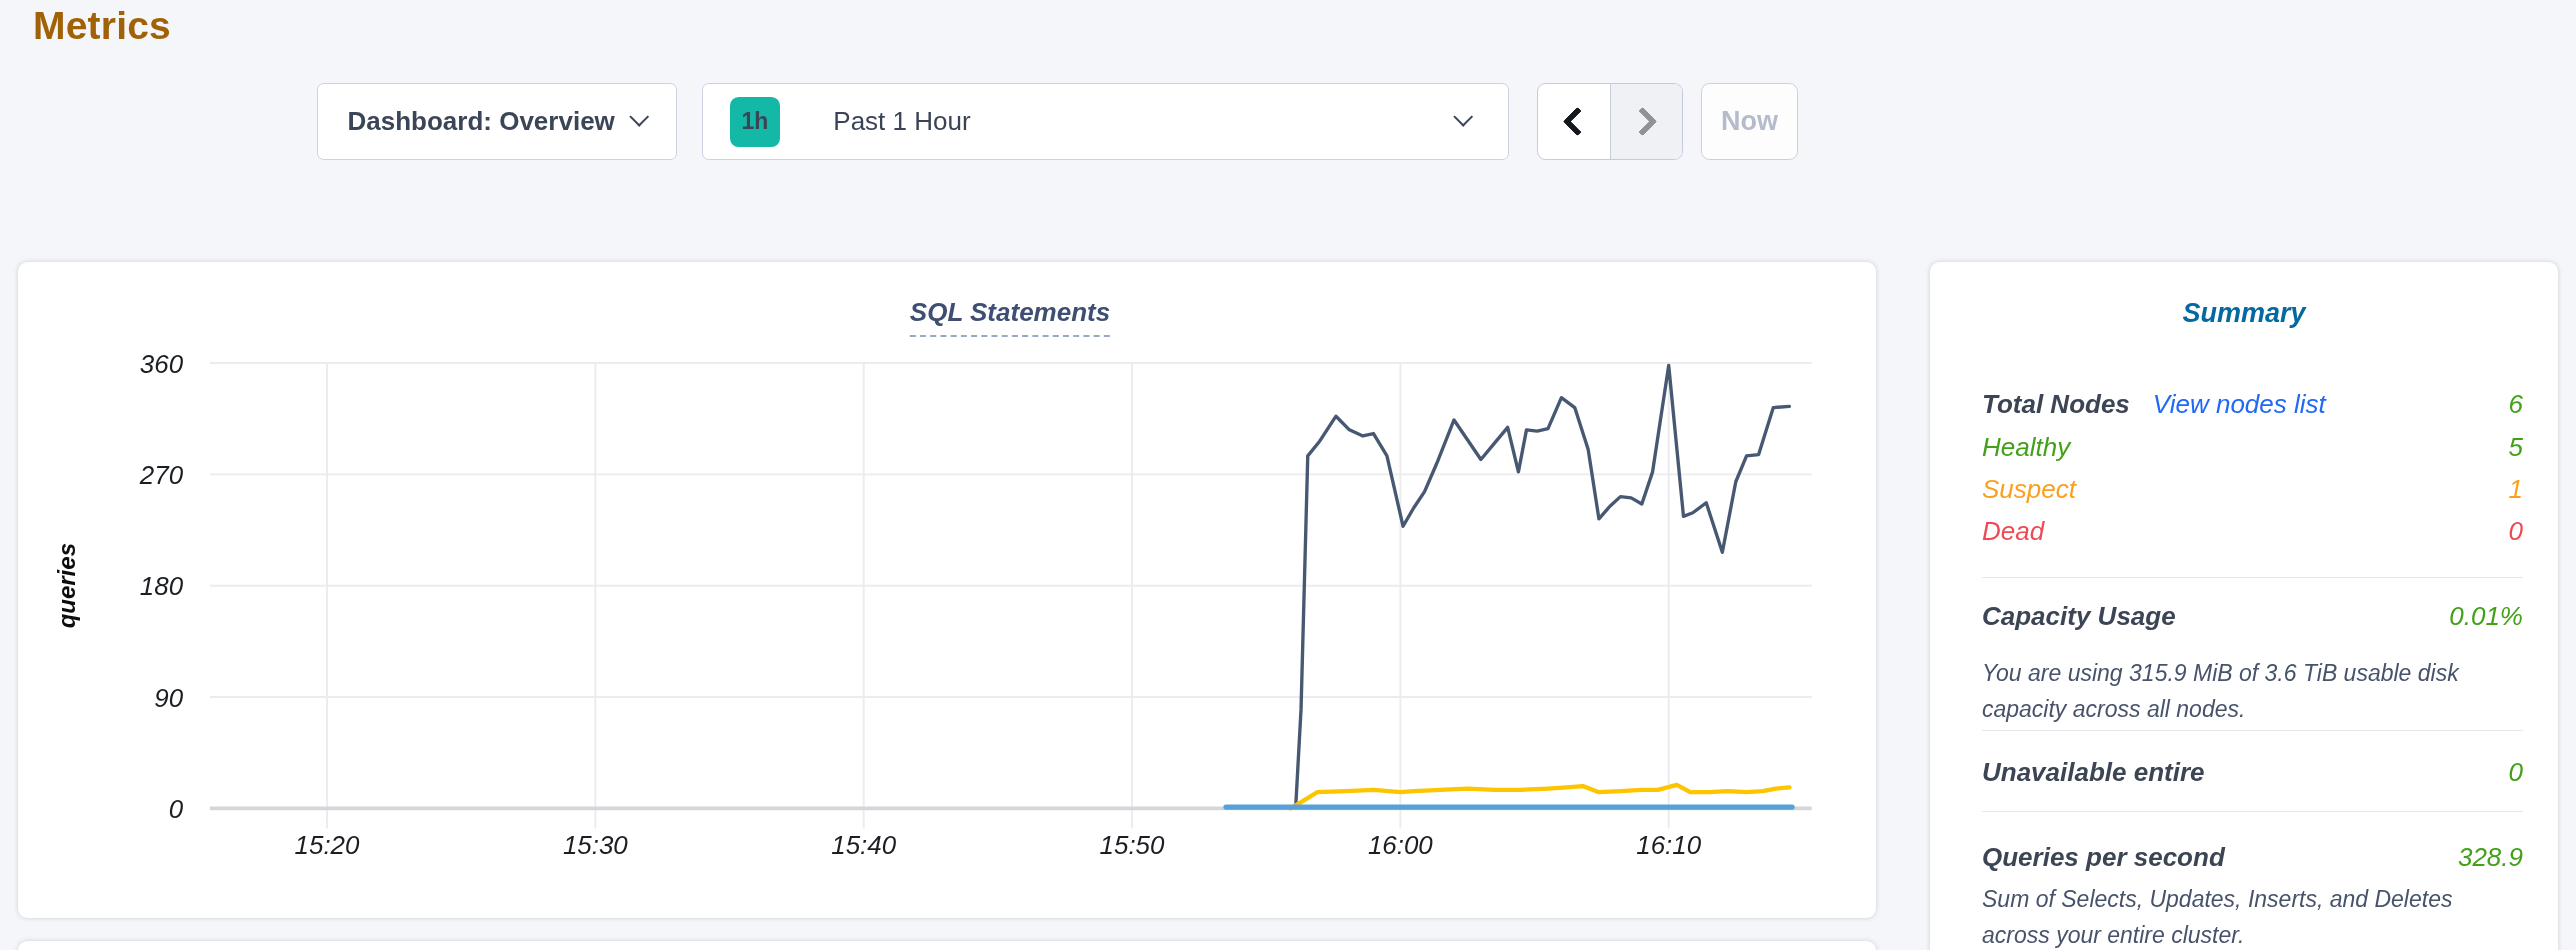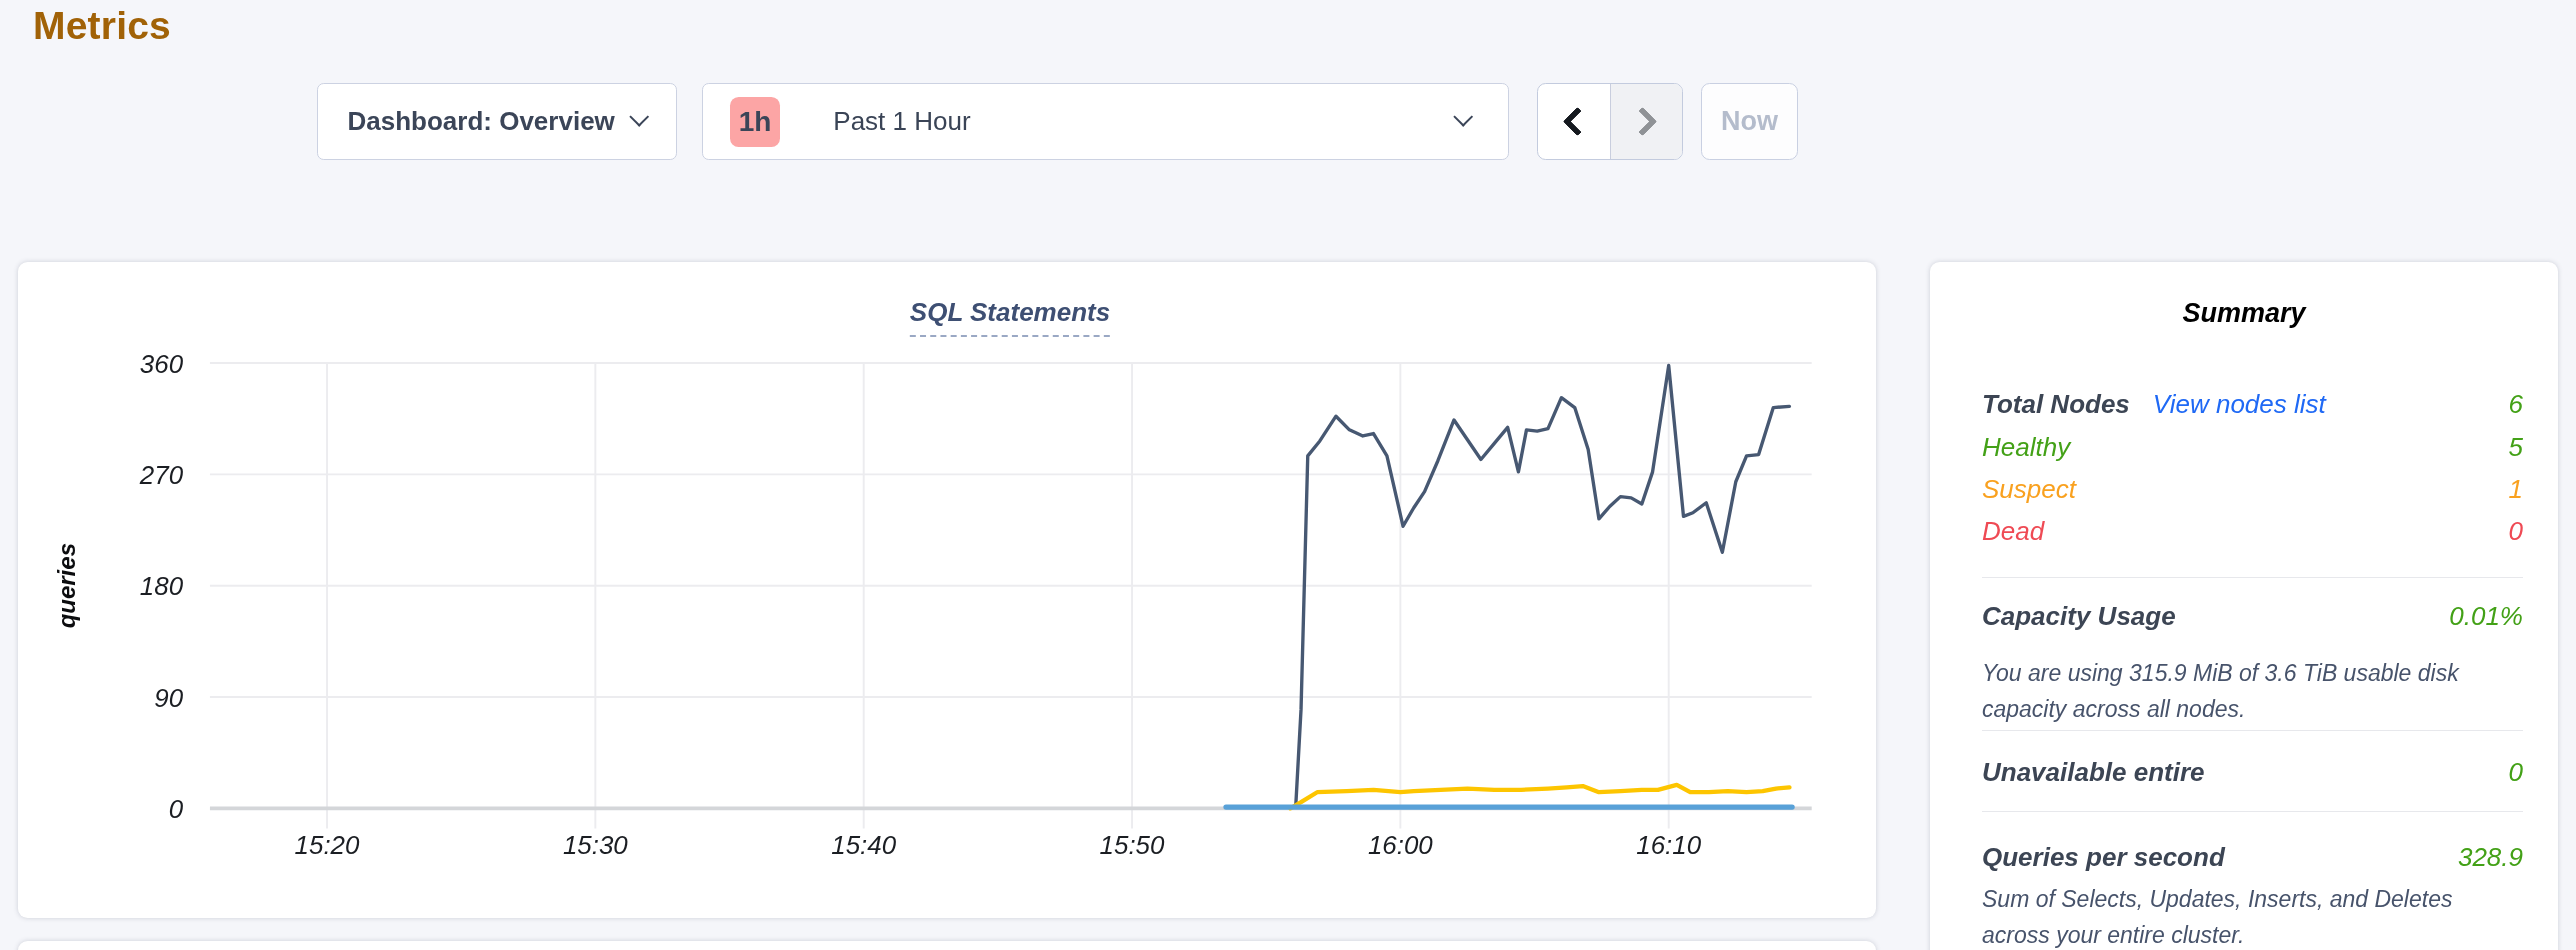--- a/index.html
+++ b/index.html
@@ -25,23 +25,23 @@
     display:flex; align-items:center; justify-content:center; gap:17.3px;
     font-size:26px; font-weight:700; color:#3b4558; cursor:pointer;
   }
   .chev {
     width:14.4px; height:14.4px; flex:0 0 auto;
     border-right:2.9px solid #3b4558; border-bottom:2.9px solid #3b4558;
     transform:rotate(45deg) translate(-2.9px,-2.9px);
   }
   .ctl-time { justify-content:flex-start; padding:0 38px 0 27px; font-weight:400; }
   .time-badge {
-    width:50px; height:50px; border-radius:8.6px; background:#fca5a5;
+    width:50px; height:50px; border-radius:8.6px; background:#14b8a6;
     display:flex; align-items:center; justify-content:center;
-    font-size:28px; font-weight:700; color:#3b4558; margin-right:36px;
+    font-size:23px; font-weight:700; color:#3b4558; margin-right:36px;
   }
   .time-label { font-size:26px; font-weight:400; color:#3a4456; }
   .ctl-time .chev { margin-left:auto; }
 
   .pager {
     position:absolute; left:1537px; top:0; width:146px; height:77px;
     border:1.9px solid #c3cbde; border-radius:8.6px; display:flex; overflow:hidden;
     background:#fff;
   }
   .pager-seg { flex:1 1 50%; display:flex; align-items:center; justify-content:center; cursor:pointer; }
@@ -73,21 +73,21 @@
     position:absolute; left:992px; top:35px; transform:translateX(-50%);
     font-size:26px; font-weight:700; color:#3e4f73; white-space:nowrap;
     padding-bottom:6.7px; border-bottom:2.9px dashed #9aa8c4; cursor:help;
   }
   svg text.tick   { font-family:"Liberation Sans", sans-serif; font-size:27px; fill:#1b1e23; }
   svg text.ylabel { font-family:"Liberation Sans", sans-serif; font-size:25px; font-weight:700; fill:#0c0d0f; }
 
   
   .summary-title {
     position:absolute; left:0; width:100%; top:36px; text-align:center;
-    font-size:27px; font-weight:700; color:#000000;
+    font-size:27px; font-weight:700; color:#0369a1;
   }
   .srow {
     position:absolute; left:52px; right:35px; height:40px;
     display:flex; align-items:center; font-size:26px;
   }
   .srow .lbl  { font-weight:700; color:#3c4554; }
   .srow .val  { margin-left:auto; font-weight:400; }
   .srow .link { margin-left:23px; color:#1f69f5; font-weight:400; cursor:pointer; }
   .c-green  { color:#43a117; }
   .c-orange { color:#f9a11f; }

